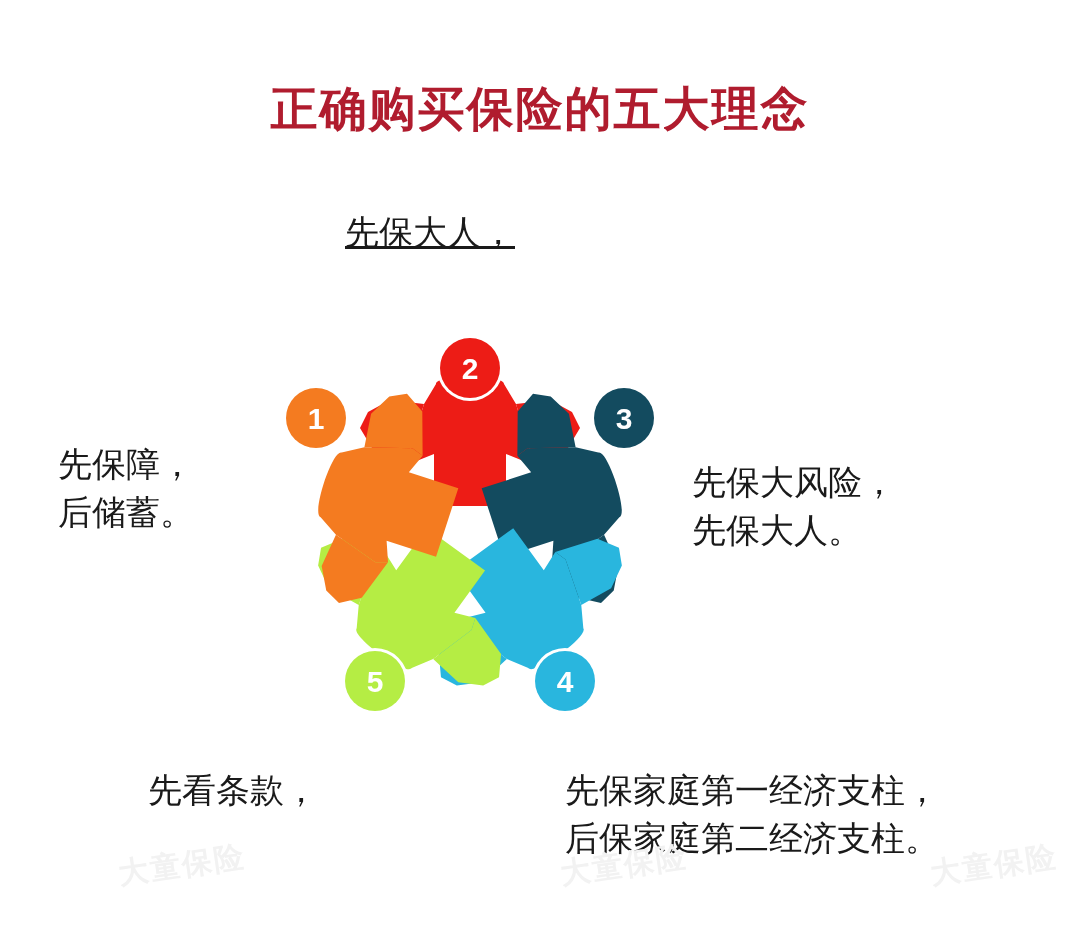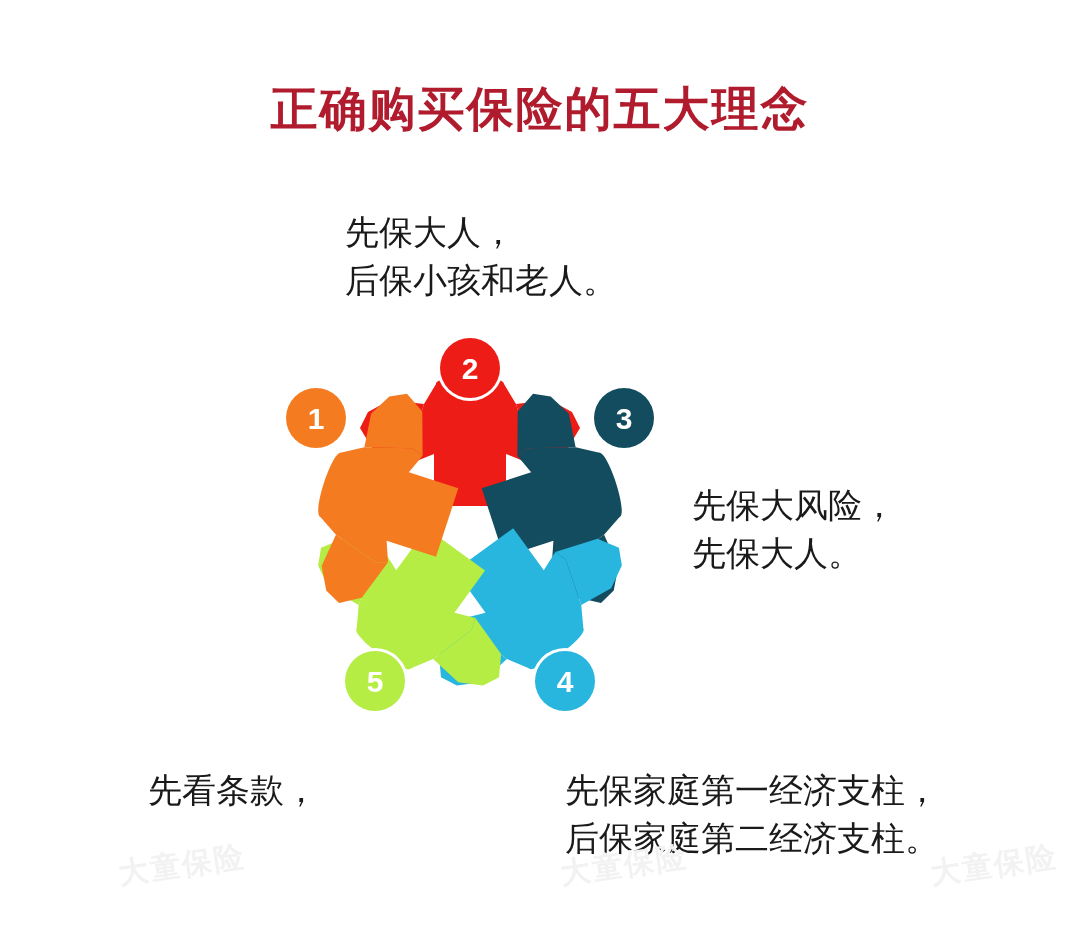--- a/index.html
+++ b/index.html
@@ -44,23 +44,23 @@
   .caption {
     position: absolute;
     font-size: 34px;
     line-height: 1.42;
     color: #1a1a1a;
     white-space: nowrap;
     font-weight: 400;
   }
   .caption .ln { display: block; }
 
-  .cap-top    { left: 345px; top: 208px; text-align: left; }
+  .cap-top    { left: 345px; top: 208px; text-align: left; text-decoration: underline; }
   .cap-left   { left: 58px;  top: 440px; text-align: left; }
-  .cap-right  { left: 692px; top: 458px; text-align: left; margin-top: 23px; }
+  .cap-right  { left: 692px; top: 458px; text-align: left; }
   .cap-bleft  { left: 148px; top: 766px; text-align: left; }
   .cap-bright { left: 565px; top: 766px; text-align: right; }
 
   
   #ring {
     position: absolute;
     left: 240px;
     top: 300px;
     width: 460px;
     height: 460px;
@@ -90,23 +90,26 @@
 </style>
 </head>
 <body>
 
 <div id="poster">
 
   <div class="title">正确购买保险的五大理念</div>
 
   <div class="caption cap-top">
     <span class="ln">先保大人，</span>
-    <span class="ln">后保小孩和老人。</span>
-  </div>
-
+  </div>
+
+  <div class="caption cap-left">
+    <span class="ln">先保障，</span>
+    <span class="ln">后储蓄。</span>
+  </div>
 
   <div class="caption cap-right">
     <span class="ln">先保大风险，</span>
     <span class="ln">先保大人。</span>
   </div>
 
   <div class="caption cap-bleft">
     <span class="ln">先看条款，</span>
   </div>
 

